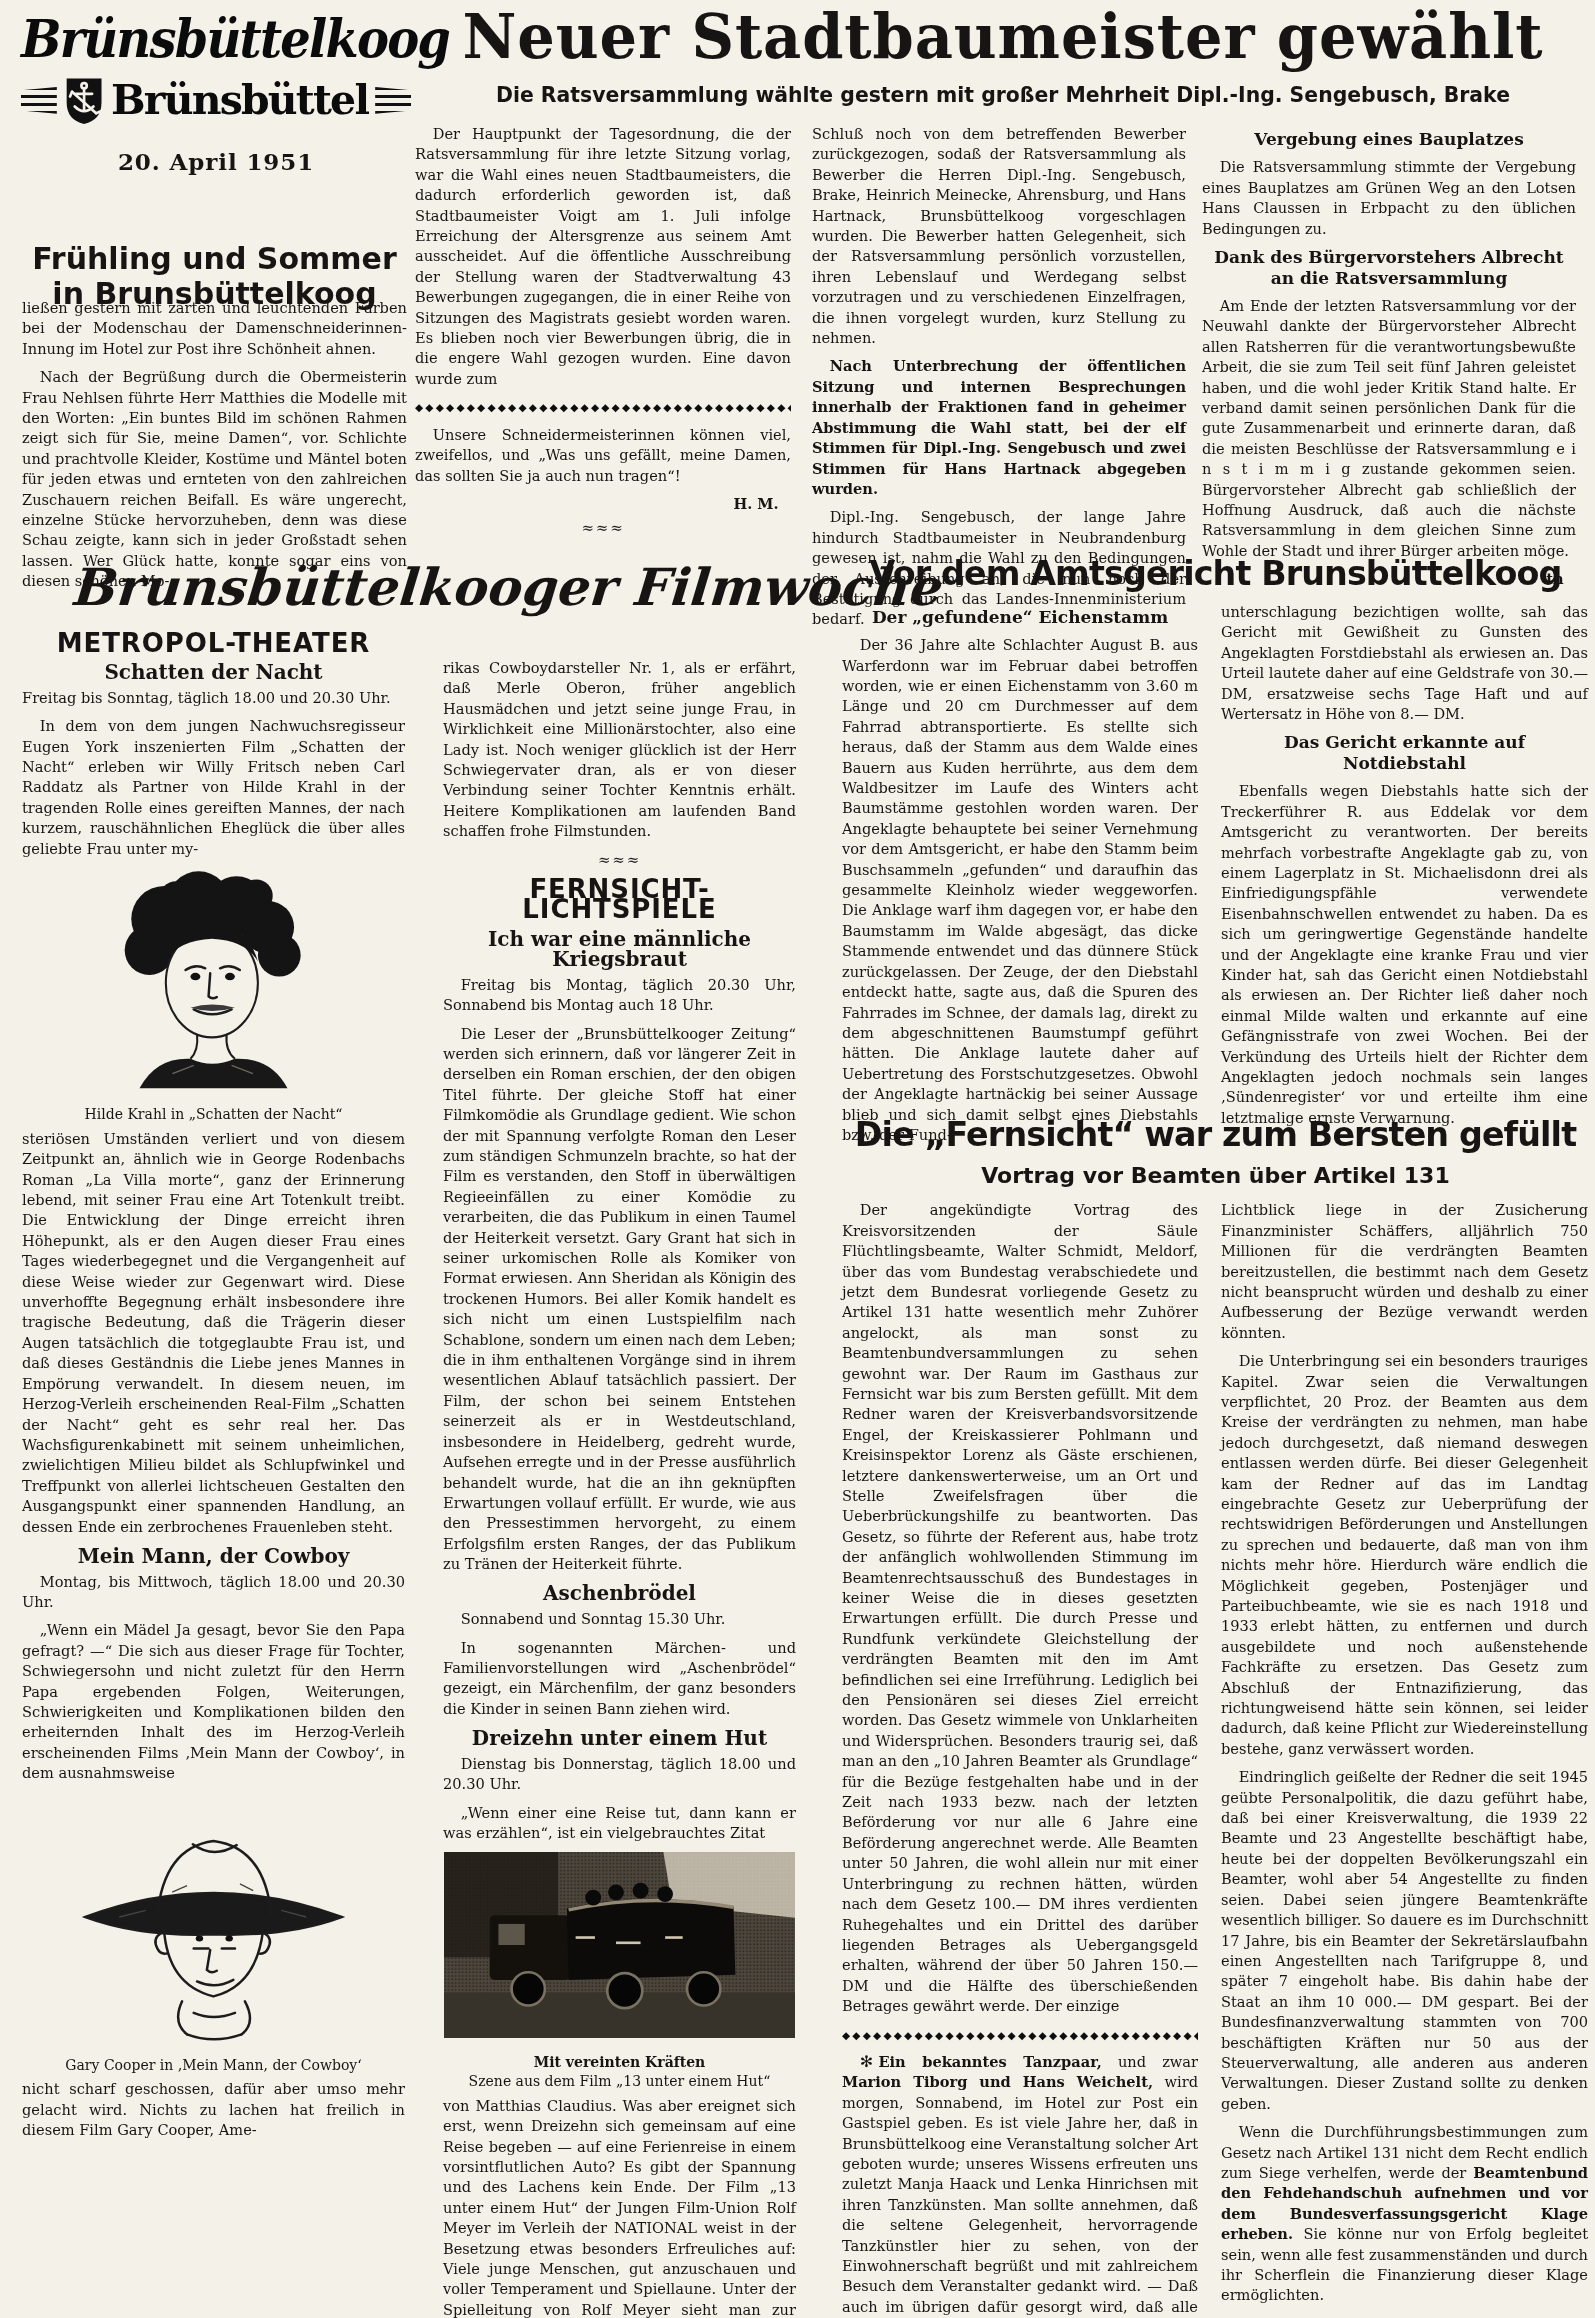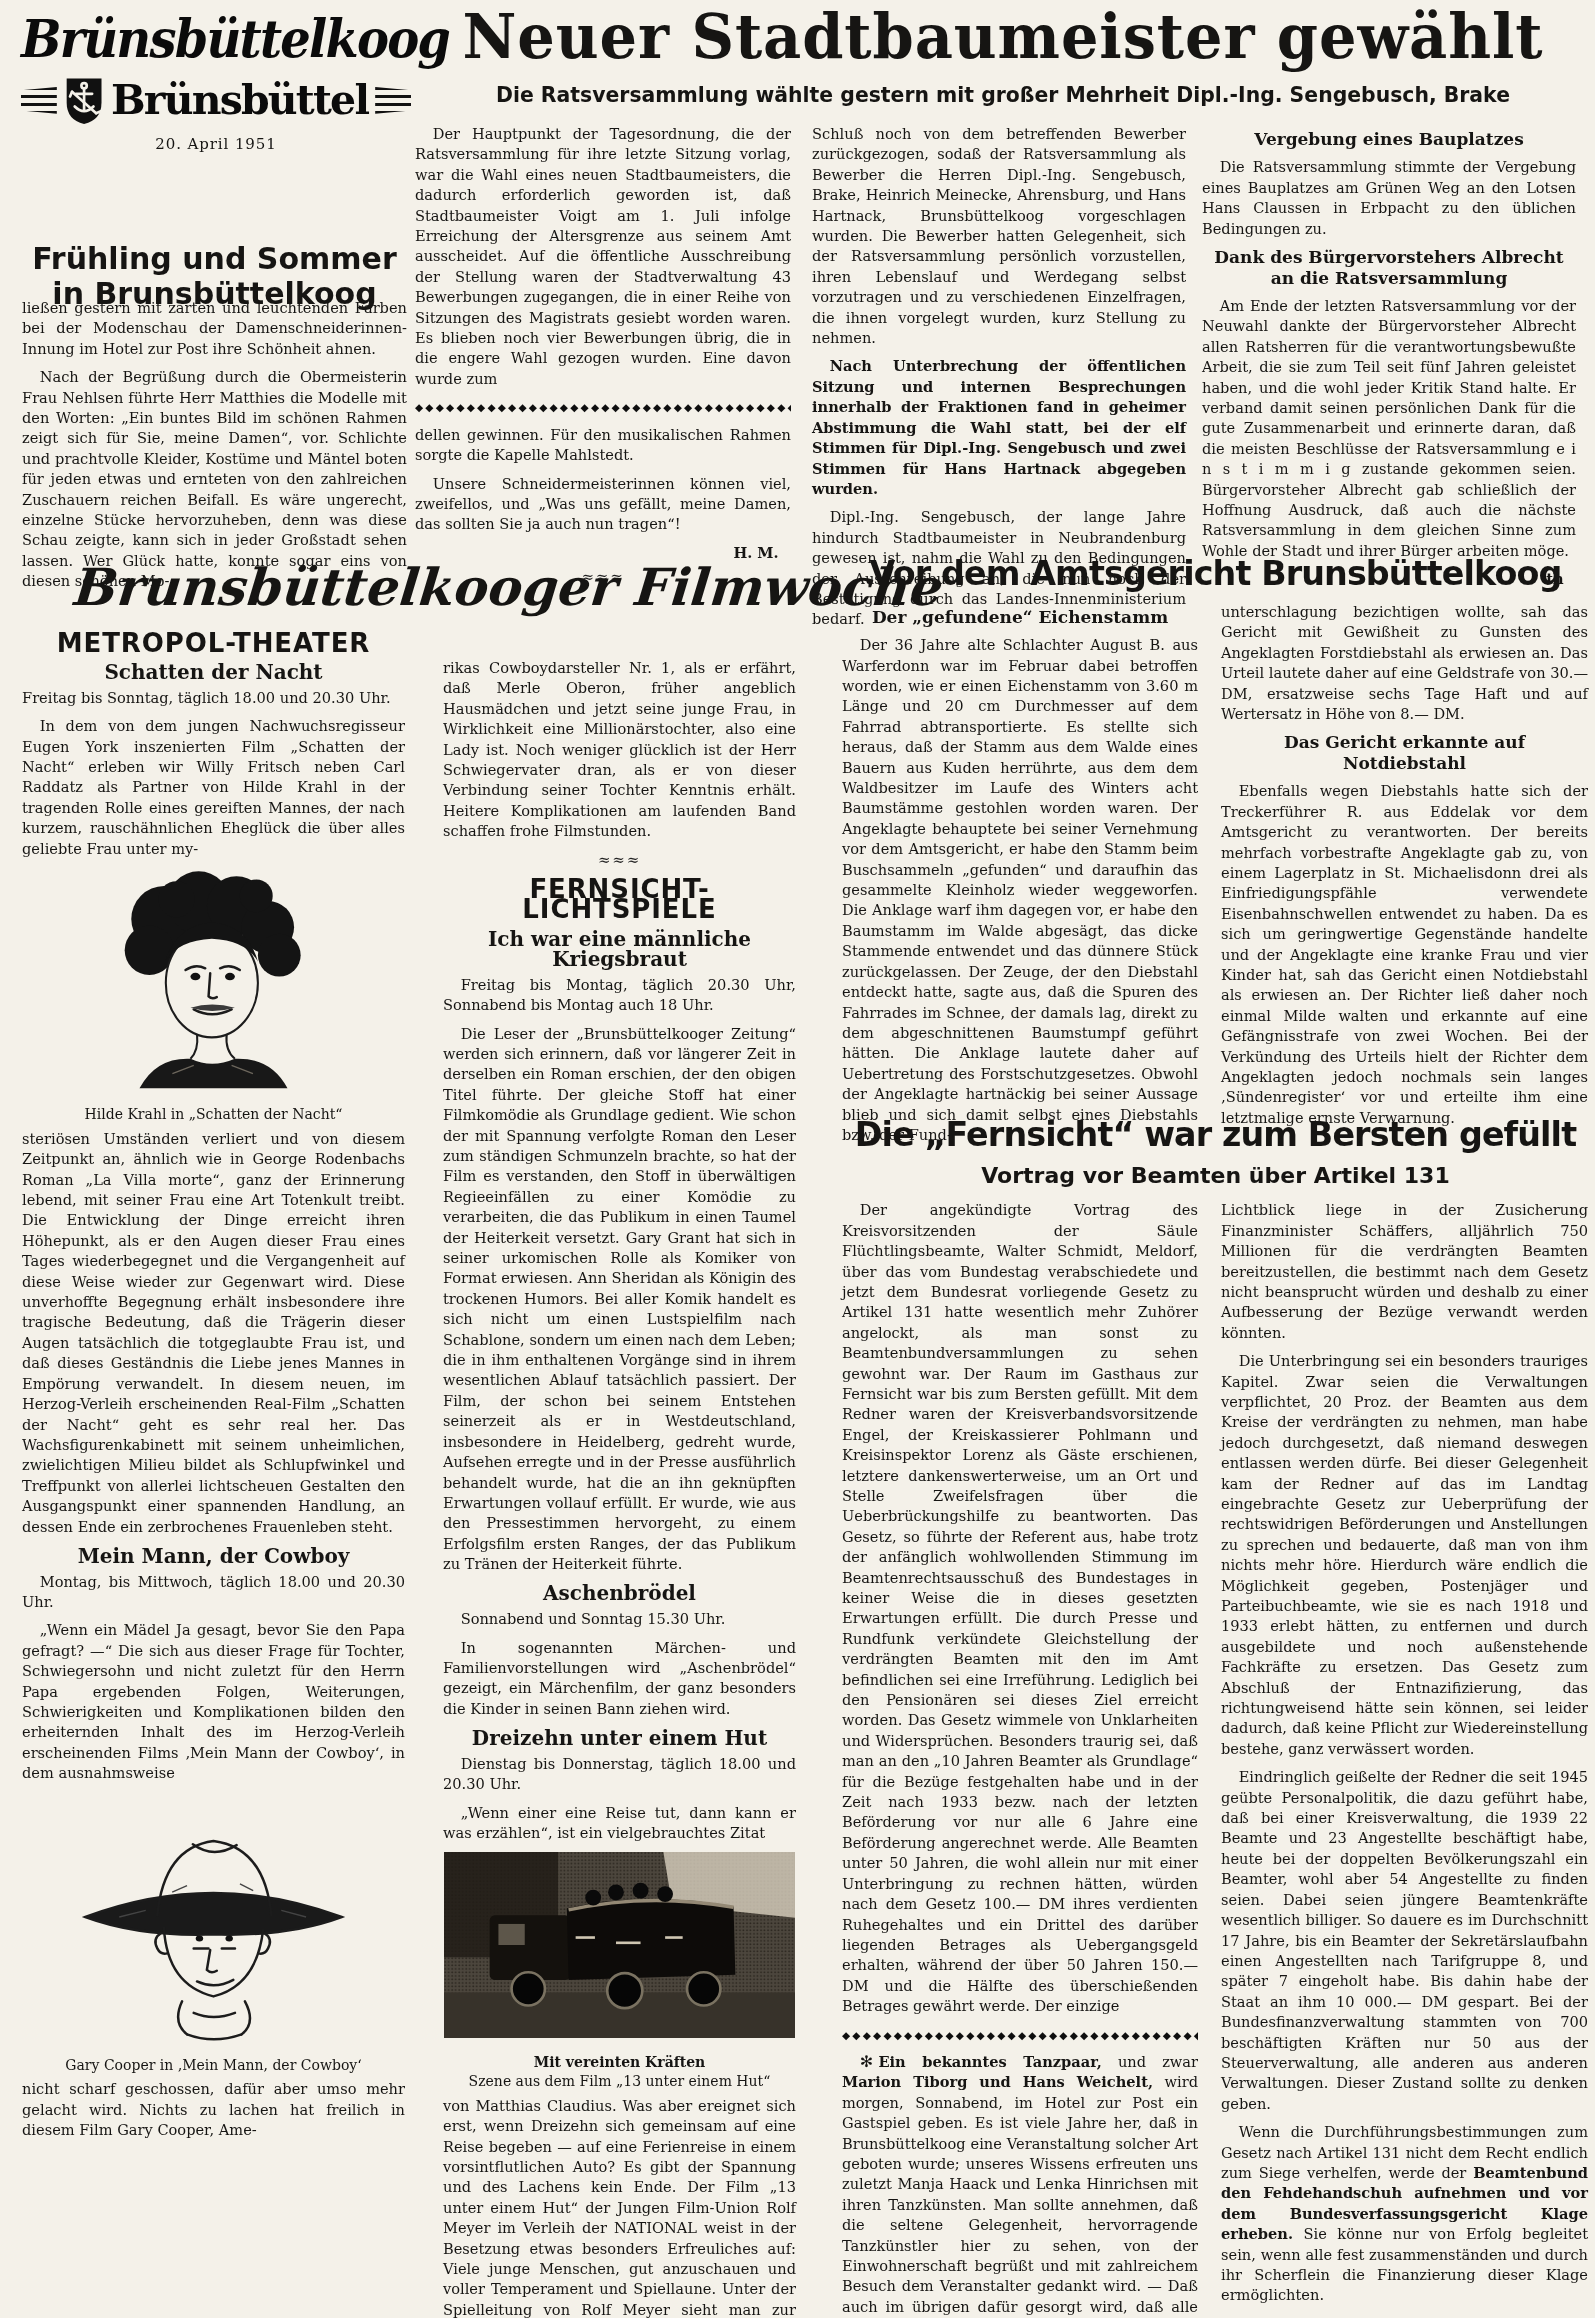--- a/index.html
+++ b/index.html
@@ -17,21 +17,21 @@
   
   .masthead{position:absolute;left:21px;top:10.6px;width:390px;text-align:center;}
   .mast1{font-family:"DejaVu Serif",serif;font-weight:bold;font-style:italic;font-size:48px;
          letter-spacing:-1.8px;transform:scaleY(1.08);color:#0b0b0b;white-space:nowrap;}
   .mast2row{display:flex;align-items:center;justify-content:center;gap:7px;margin-top:5.3px;}
   .mast2{font-family:"DejaVu Serif",serif;font-weight:bold;font-size:41px;
          letter-spacing:-1.8px;color:#0b0b0b;white-space:nowrap;}
   .flr{width:41px;height:26.6px;background:repeating-linear-gradient(0deg,#111 0 3.5px,rgba(0,0,0,0) 3.5px 8px);}
   .flr.l{clip-path:polygon(0 12%,100% 0,100% 100%,0 88%);}
   .flr.r{clip-path:polygon(0 0,100% 12%,100% 88%,0 100%);}
-  .mastdate{font-weight:normal;font-size:15px;margin-top:6px;letter-spacing:0.9px;}
+  .mastdate{font-weight:bold;font-size:23px;margin-top:19px;letter-spacing:0.9px;}
   
   .h-fruehling{position:absolute;left:22px;top:216px;width:385px;text-align:center;
       font-family:"DejaVu Sans","Liberation Sans",sans-serif;font-weight:bold;font-size:30px;line-height:35px;}
   .fruehling-body{position:absolute;left:22px;top:298px;width:385px;}
   .h-main{position:absolute;left:417px;top:1.8px;width:1172px;text-align:center;}
   .h-main .big{font-family:"DejaVu Serif",serif;font-weight:bold;font-size:59px;letter-spacing:0.9px;
       transform:scaleY(1.05);white-space:nowrap;}
   .h-main .deck{font-family:"DejaVu Sans","Liberation Sans",sans-serif;font-weight:bold;font-size:20.4px;margin-top:12.4px;}
   .colA{position:absolute;left:415px;top:124px;width:376px;}
   .colB{position:absolute;left:812px;top:124px;width:374px;}
@@ -97,21 +97,20 @@
   </div>
 
   <div class="h-main">
     <div class="big">Neuer Stadtbaumeister gewählt</div>
     <div class="deck">Die Ratsversammlung wählte gestern mit großer Mehrheit Dipl.-Ing. Sengebusch, Brake</div>
   </div>
 
   <div class="colA body">
     <p class="ind">Der Hauptpunkt der Tagesordnung, die der Ratsversammlung für ihre letzte Sitzung vorlag, war die Wahl eines neuen Stadtbaumeisters, die dadurch erforderlich geworden ist, daß Stadtbaumeister Voigt am 1. Juli infolge Erreichung der Altersgrenze aus seinem Amt ausscheidet. Auf die öffentliche Ausschreibung der Stellung waren der Stadtverwaltung 43 Bewerbungen zugegangen, die in einer Reihe von Sitzungen des Magistrats gesiebt worden waren. Es blieben noch vier Bewerbungen übrig, die in die engere Wahl gezogen wurden. Eine davon wurde zum</p>
     <div class="diam">◆◆◆◆◆◆◆◆◆◆◆◆◆◆◆◆◆◆◆◆◆◆◆◆◆◆◆◆◆◆◆◆◆◆◆◆◆◆◆◆◆◆</div>
-    <p>dellen gewinnen. Für den musikalischen Rahmen sorgte die Kapelle Mahlstedt.</p>
     <p class="ind">Unsere Schneidermeisterinnen können viel, zweifellos, und „Was uns gefällt, meine Damen, das sollten Sie ja auch nun tragen“!</p>
     <div class="sig">H. M.</div>
     <div class="squig">≈≈≈</div>
   </div>
 
   <div class="colB body">
     <p>Schluß noch von dem betreffenden Bewerber zurückgezogen, sodaß der Ratsversammlung als Bewerber die Herren Dipl.-Ing. Sengebusch, Brake, Heinrich Meinecke, Ahrensburg, und Hans Hartnack, Brunsbüttelkoog vorgeschlagen wurden. Die Bewerber hatten Gelegenheit, sich der Ratsversammlung persönlich vorzustellen, ihren Lebenslauf und Werdegang selbst vorzutragen und zu verschiedenen Einzelfragen, die ihnen vorgelegt wurden, kurz Stellung zu nehmen.</p>
     <p class="ind boldp">Nach Unterbrechung der öffentlichen Sitzung und internen Besprechungen innerhalb der Fraktionen fand in geheimer Abstimmung die Wahl statt, bei der elf Stimmen für Dipl.-Ing. Sengebusch und zwei Stimmen für Hans Hartnack abgegeben wurden.</p>
     <p class="ind">Dipl.-Ing. Sengebusch, der lange Jahre hindurch Stadtbaumeister in Neubrandenburg gewesen ist, nahm die Wahl zu den Bedingungen der Ausschreibung an, die nun noch der Bestätigung durch das Landes-Innenministerium bedarf.</p>
   </div>

